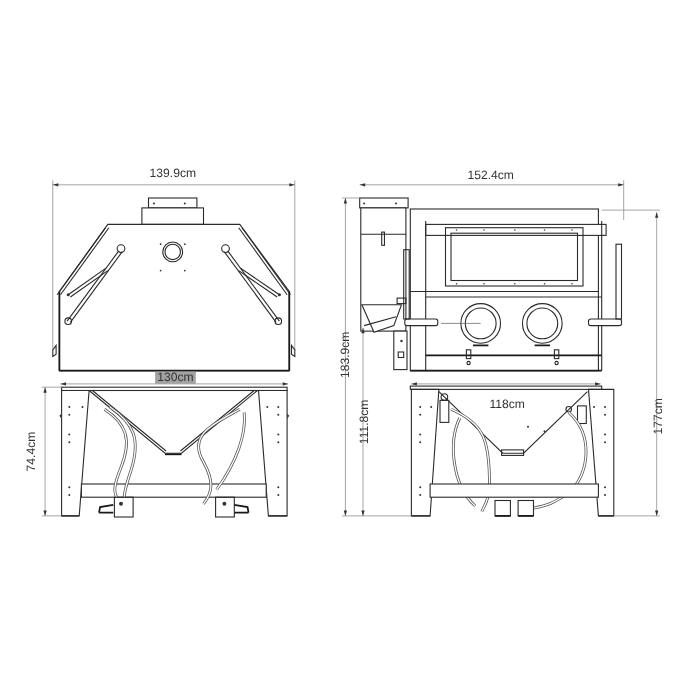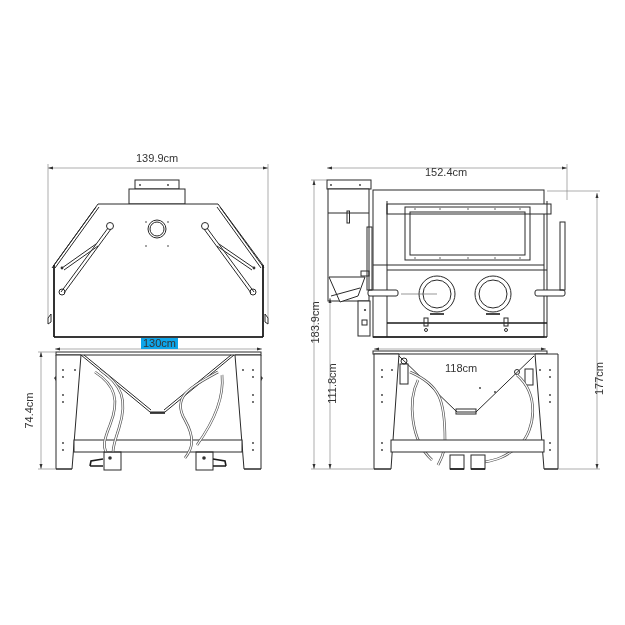--- a/index.html
+++ b/index.html
@@ -282,21 +282,21 @@
         <polygon class="dot" points="597,193 595.5,198 598.5,198"></polygon>
         <polygon class="dot" points="597,469 595.5,464 598.5,464"></polygon>
         <line class="dim" x1="547" y1="191" x2="600" y2="191"></line>
         <line class="dim" x1="558" y1="469" x2="600" y2="469"></line>
       </g>
     </g>
   </svg>
 
   
   <div class="dim-label" style="left:136px; top:153px;">139.9cm</div>
-  <div class="dim-label" style="left:141px; top:338px; background:#0ea5e9; padding:0 2px;">130cm</div>
+  <div class="dim-label" style="left:141px; top:338px; background:#a3a3a3; padding:0 2px;">130cm</div>
   <div class="dim-label vert" style="left:11px; top:405px;">74.4cm</div>
 
-  <div class="dim-label" style="left:425px; top:167px;">152.4cm</div>
+  <div class="dim-label" style="left:425px; top:155px;">152.4cm</div>
   <div class="dim-label" style="left:443px; top:339px; background:#fff; padding:0 2px;margin-top:24px;">118cm</div>
   <div class="dim-label vert" style="left:294px; top:317px;">183.9cm</div>
   <div class="dim-label vert" style="left:312px; top:378px;">111.8cm</div>
   <div class="dim-label vert" style="left:583px; top:373px;">177cm</div>
 </div>
 
 </body></html>

